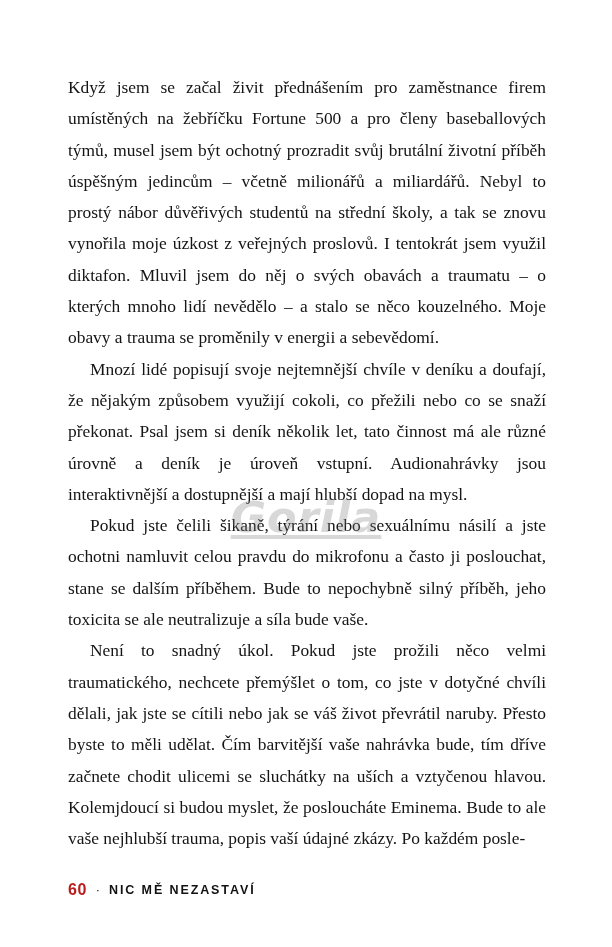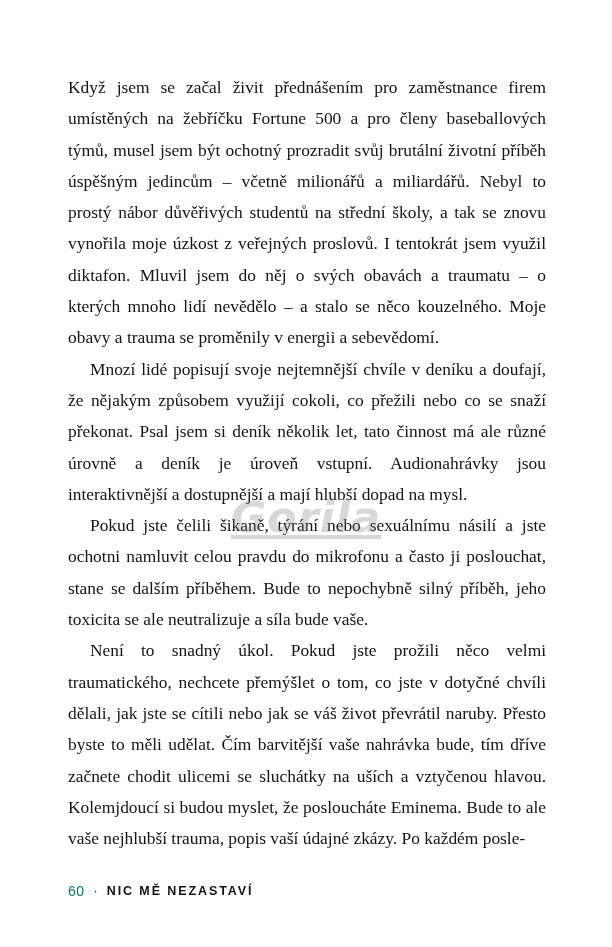--- a/index.html
+++ b/index.html
@@ -60,24 +60,24 @@
   .footer {
     position: absolute;
     left: 68px;
     bottom: 48px;
     display: flex;
     align-items: center;
     gap: 9px;
     font-family: "Liberation Sans", sans-serif;
   }
   .folio {
-    font-size: 14px;
-    font-weight: normal;
+    font-size: 16px;
+    font-weight: bold;
     letter-spacing: 0.5px;
-    color: #0f766e;
+    color: #b91c1c;
   }
   .folio-sep {
     font-size: 12.5px;
     color: #111;
   }
   .running-head {
     font-size: 12.5px;
     font-weight: bold;
     letter-spacing: 1.9px;
     color: #111;

